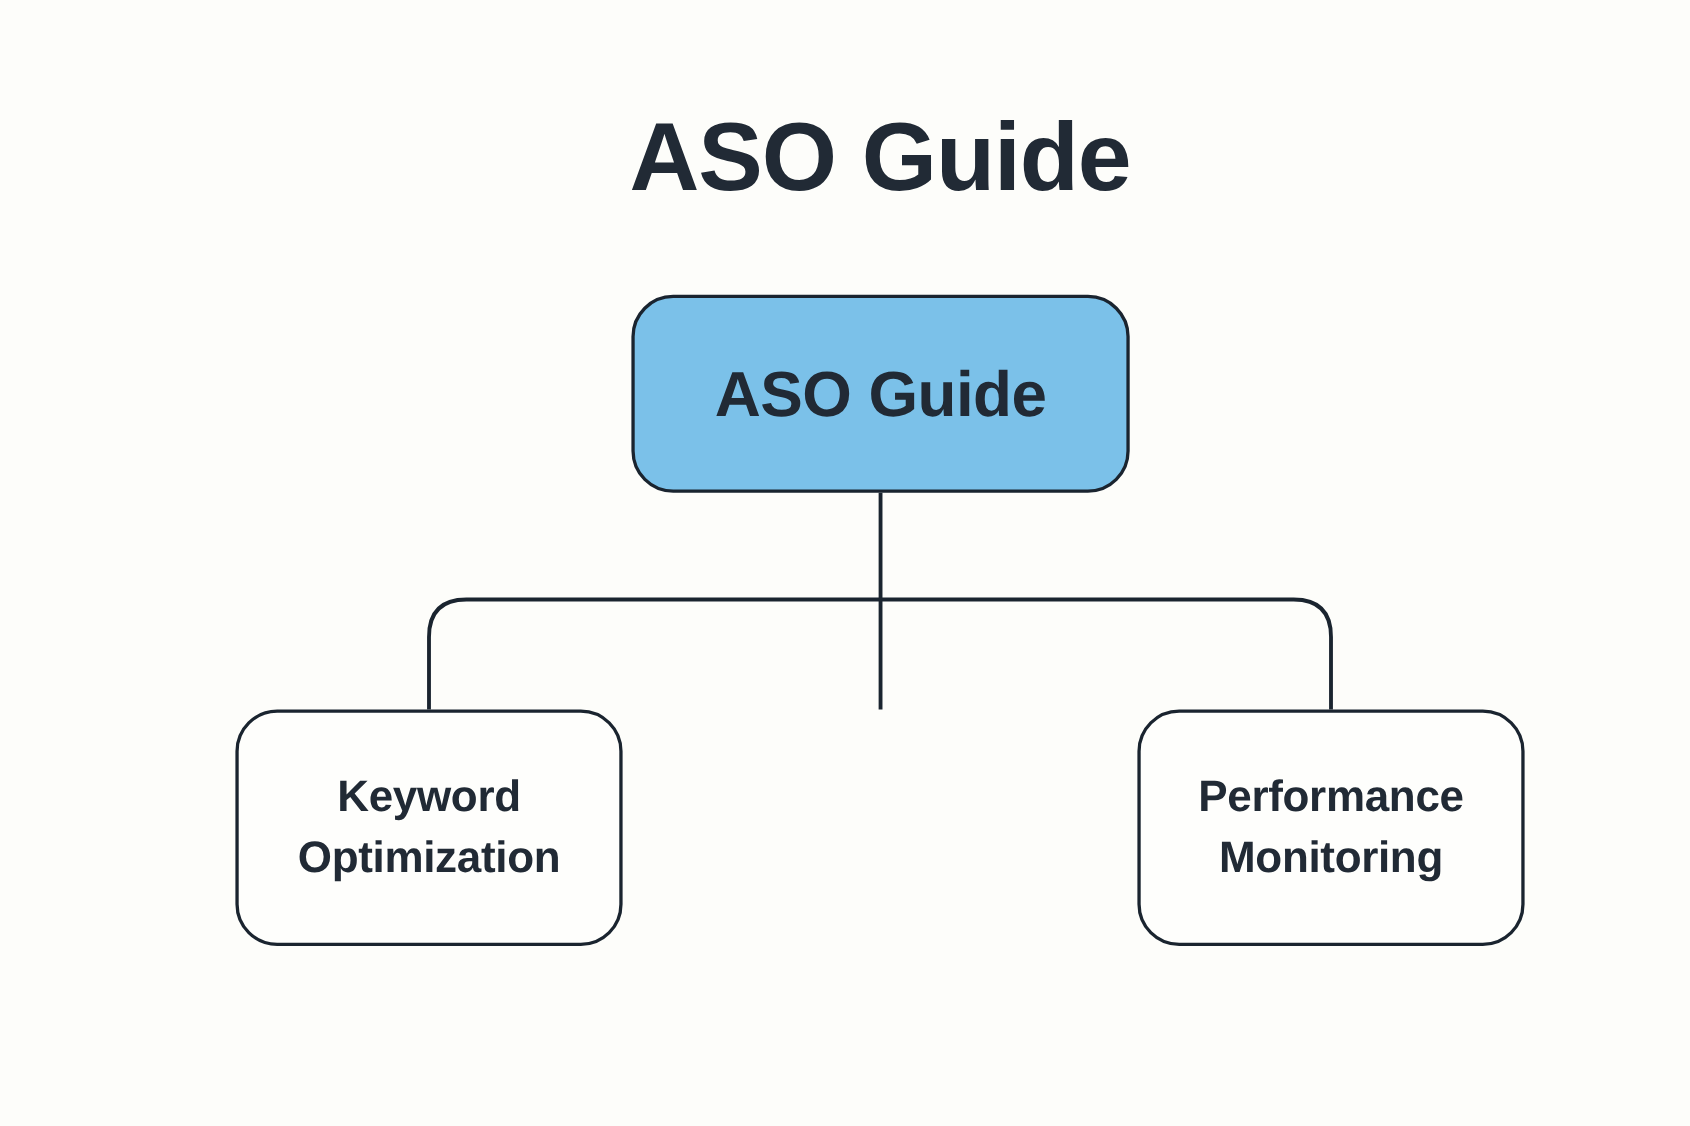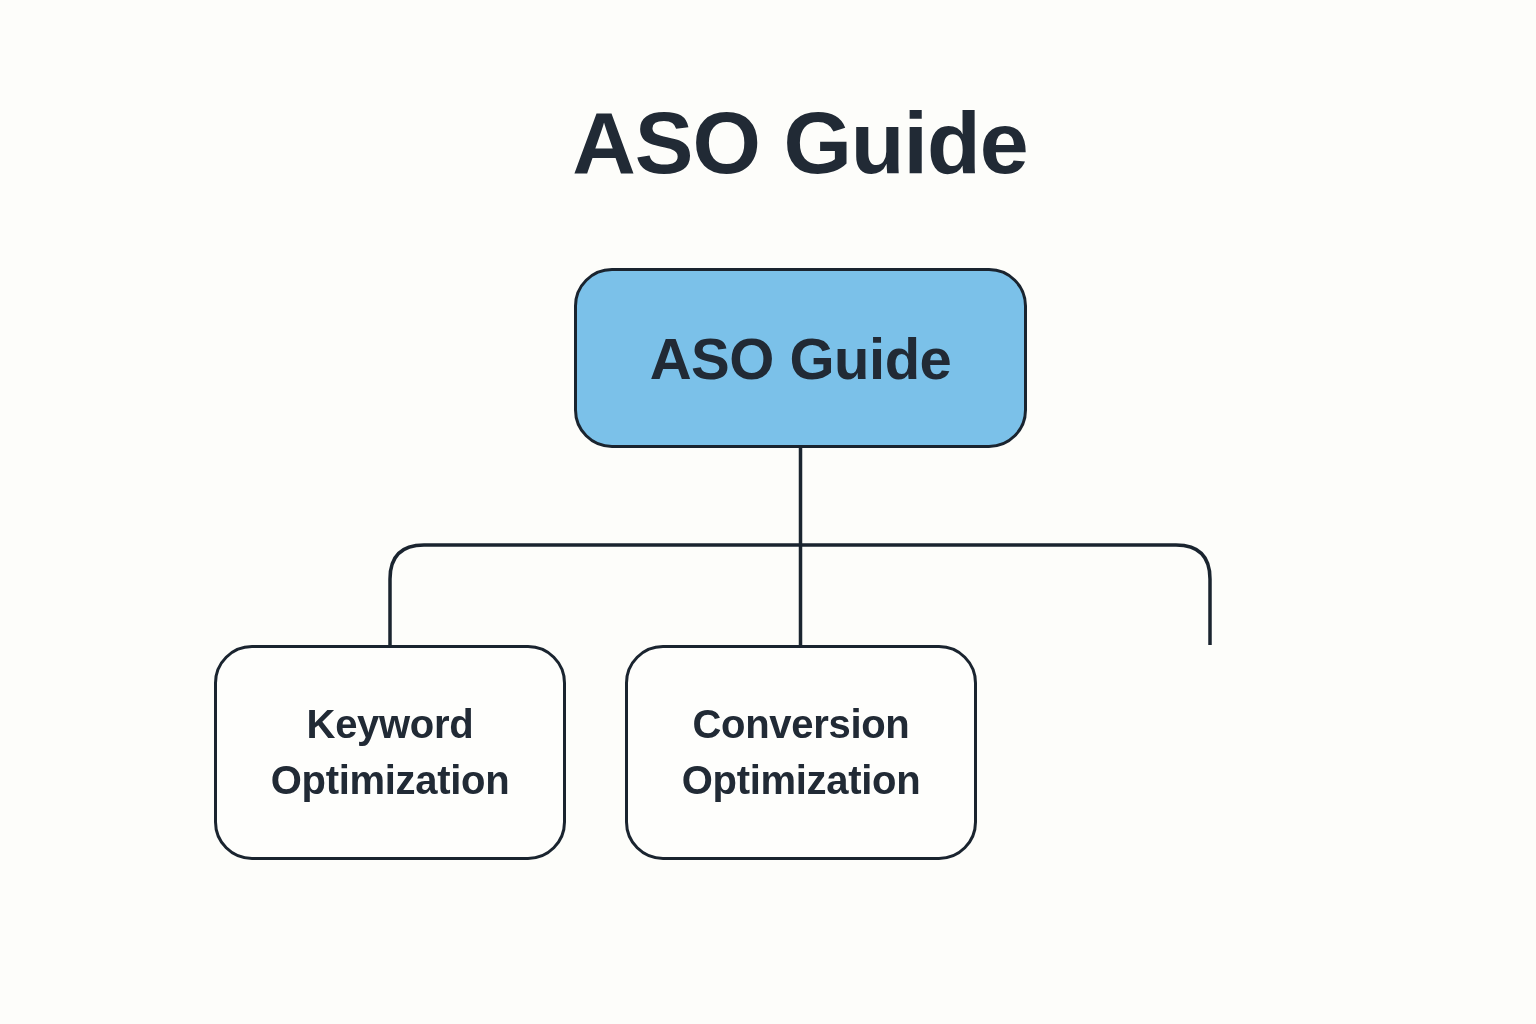--- a/index.html
+++ b/index.html
@@ -102,18 +102,18 @@
   </svg>
 
   <div class="node node-root">
     <span>ASO Guide</span>
   </div>
 
   <div class="node node-child pos-0">
     <span>Keyword Optimization</span>
   </div>
 
-  <div class="node node-child pos-1">
-    <span>Conversion Optimization</span>
+
+  <div class="node node-child pos-2">
+    <span>Performance Monitoring</span>
   </div>
-
 
 </div>
 
 </body></html>

